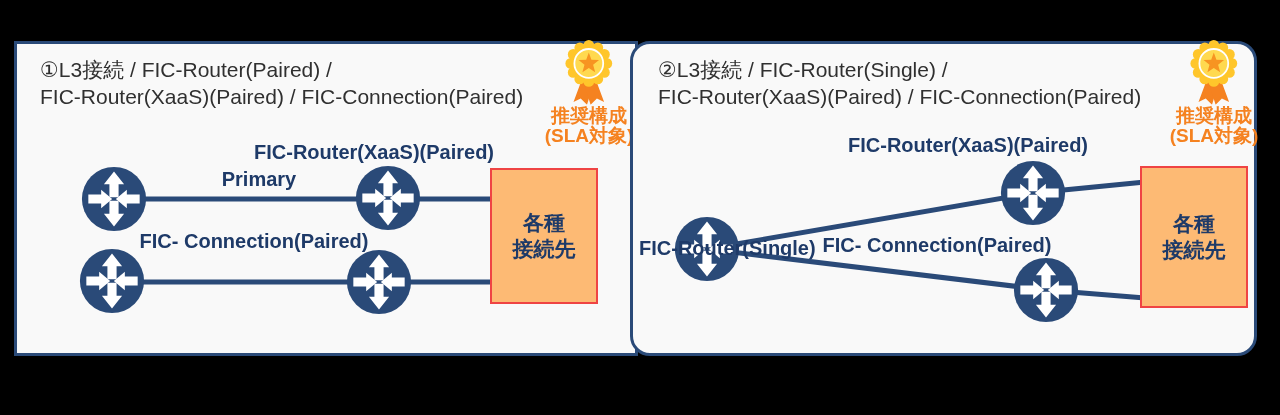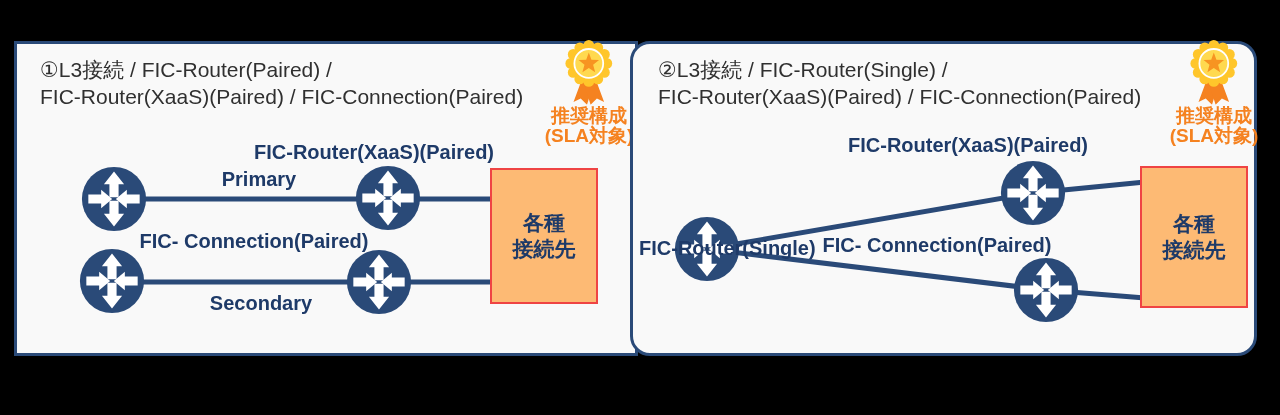--- a/index.html
+++ b/index.html
@@ -89,21 +89,20 @@
   </svg>
 
   <div class="title" style="left:23px;top:12px;">
     <div>①L3接続 / FIC-Router(Paired) /</div>
     <div>FIC-Router(XaaS)(Paired) / FIC-Connection(Paired)</div>
   </div>
 
   <div class="lbl" style="left:237px;top:97px;">FIC-Router(XaaS)(Paired)</div>
   <div class="lbl centered" style="left:242px;top:124px;">Primary</div>
   <div class="lbl centered" style="left:237px;top:186px;">FIC- Connection(Paired)</div>
-  <div class="lbl centered" style="left:244px;top:248px;">Secondary</div>
 
   <div class="dest-box" style="left:473px;top:124px;height:132px;">
     <div>各種</div>
     <div>接続先</div>
   </div>
 
   <div class="medal" style="left:524px;top:-4px;">
     <svg width="58" height="66">
         <use href="#medal-sym" width="64" height="72" transform="scale(0.9)"></use>
       </svg>

